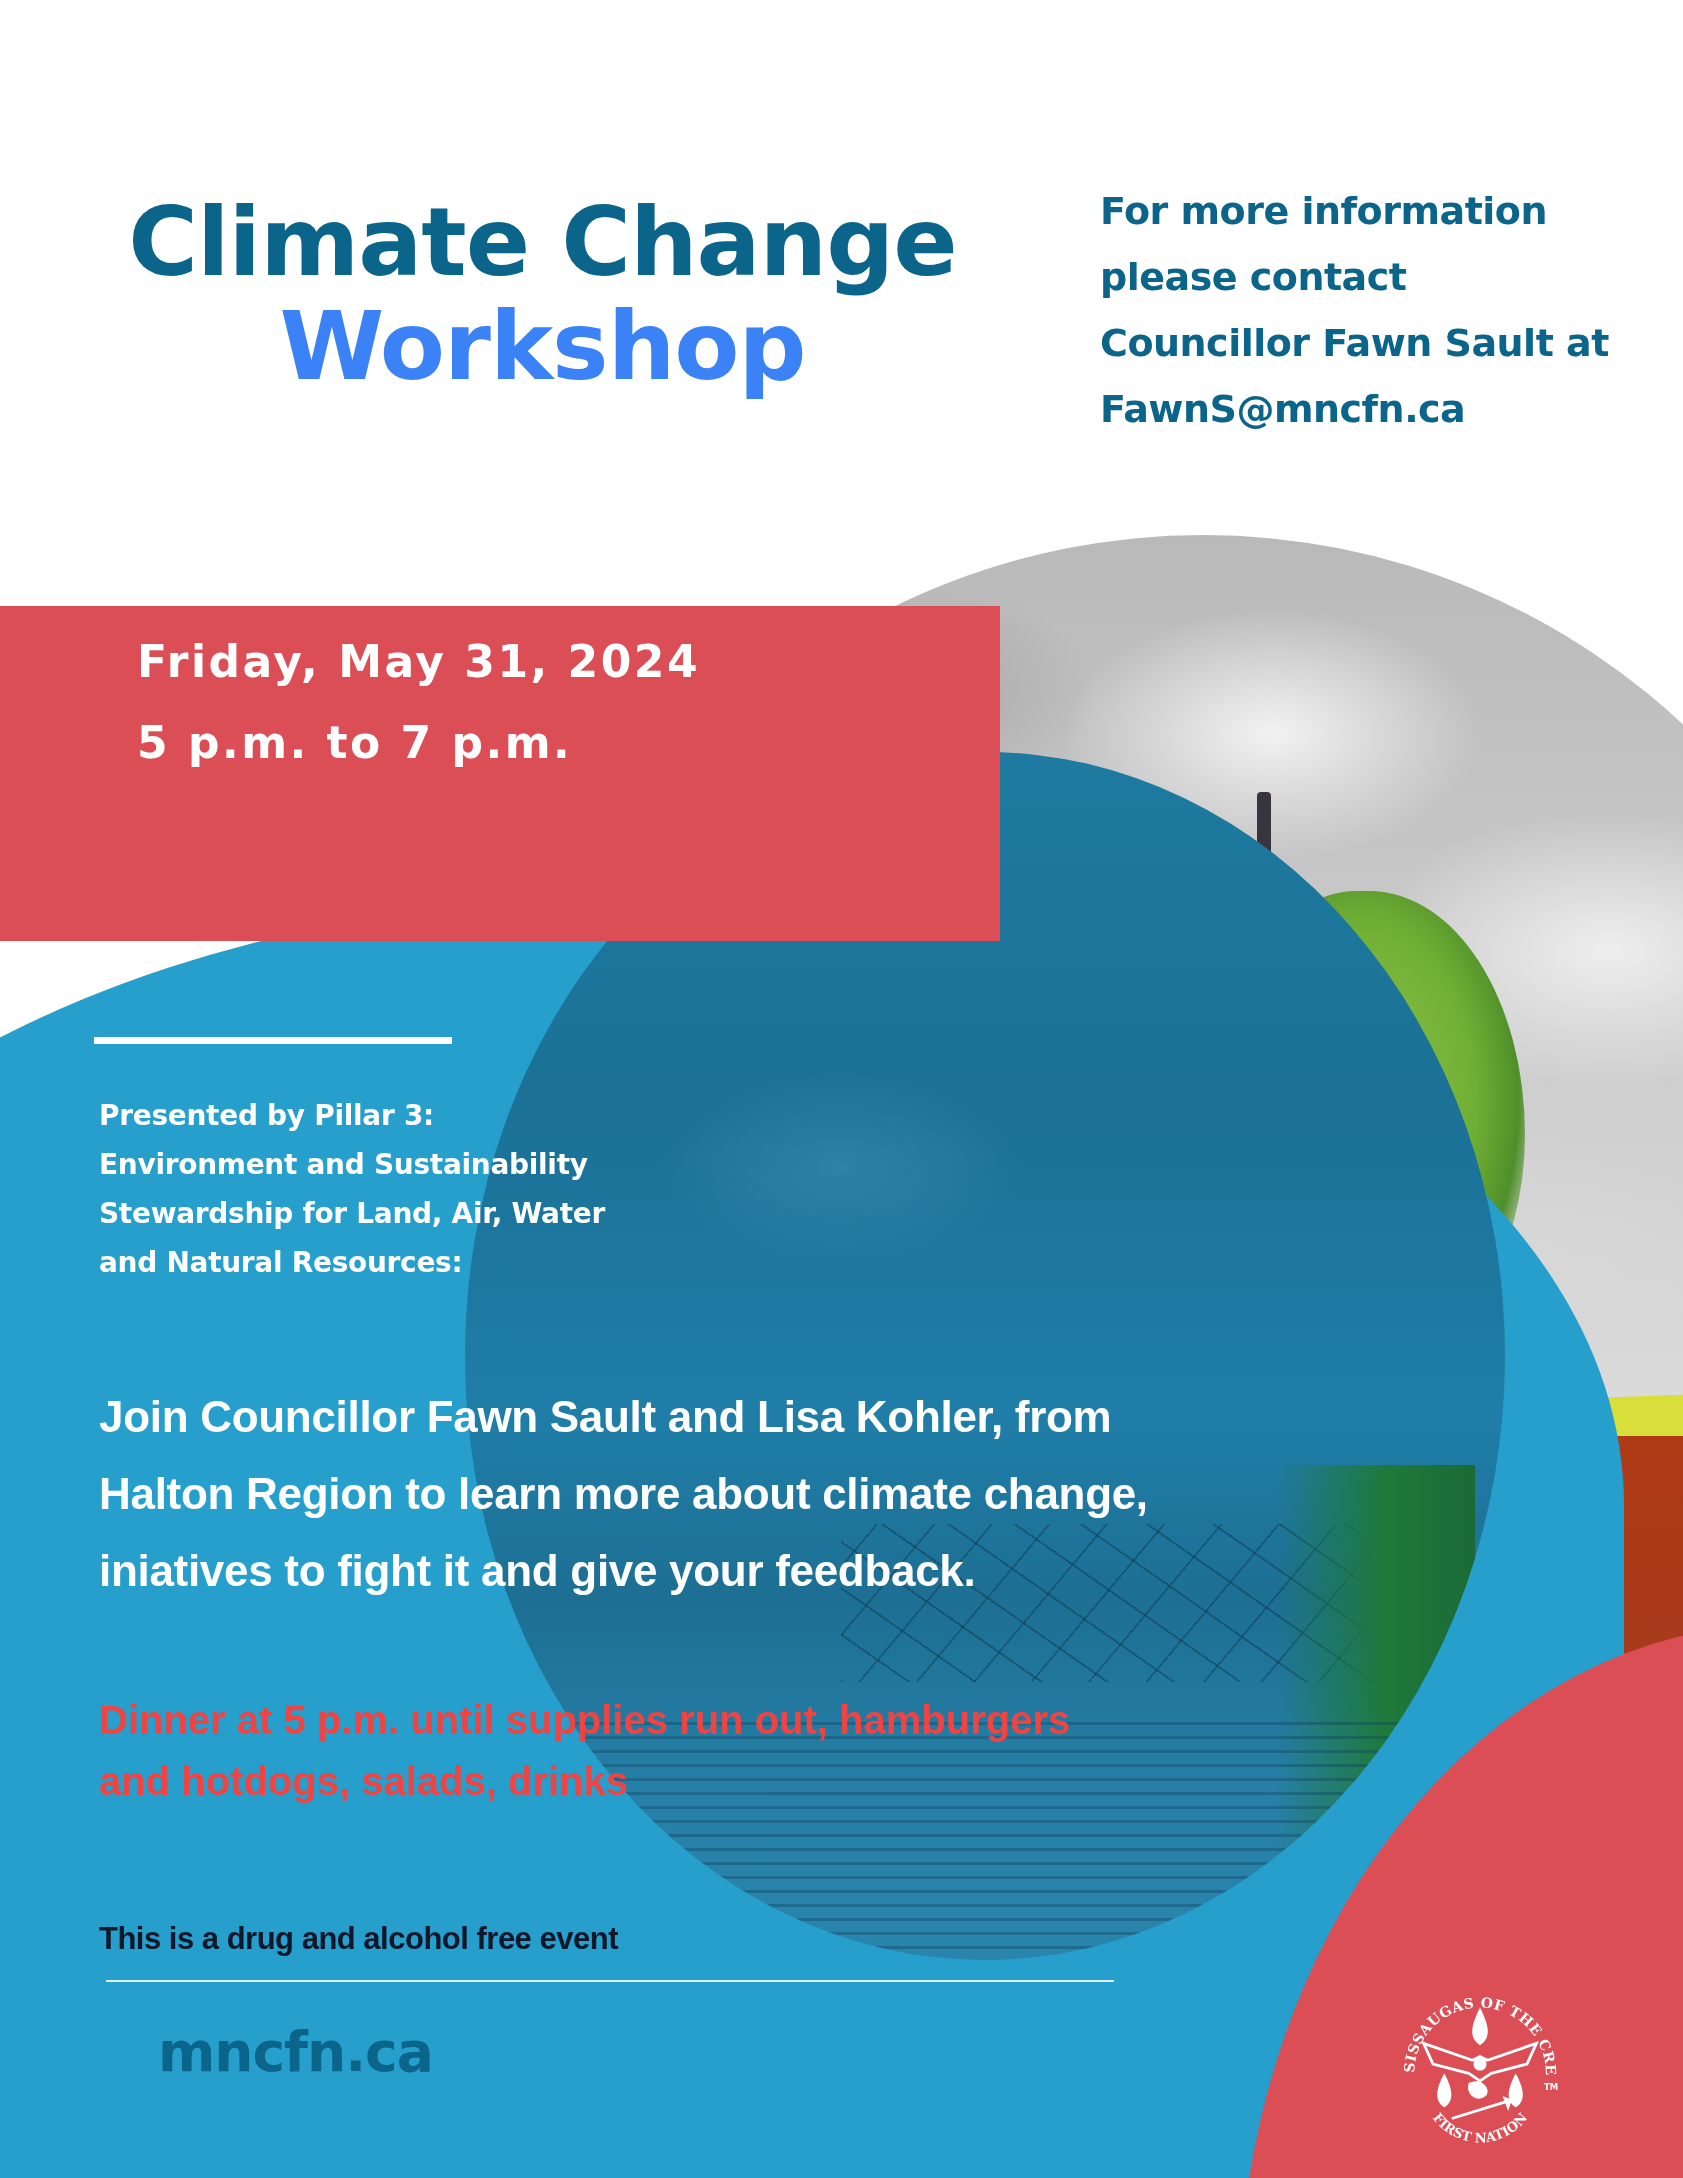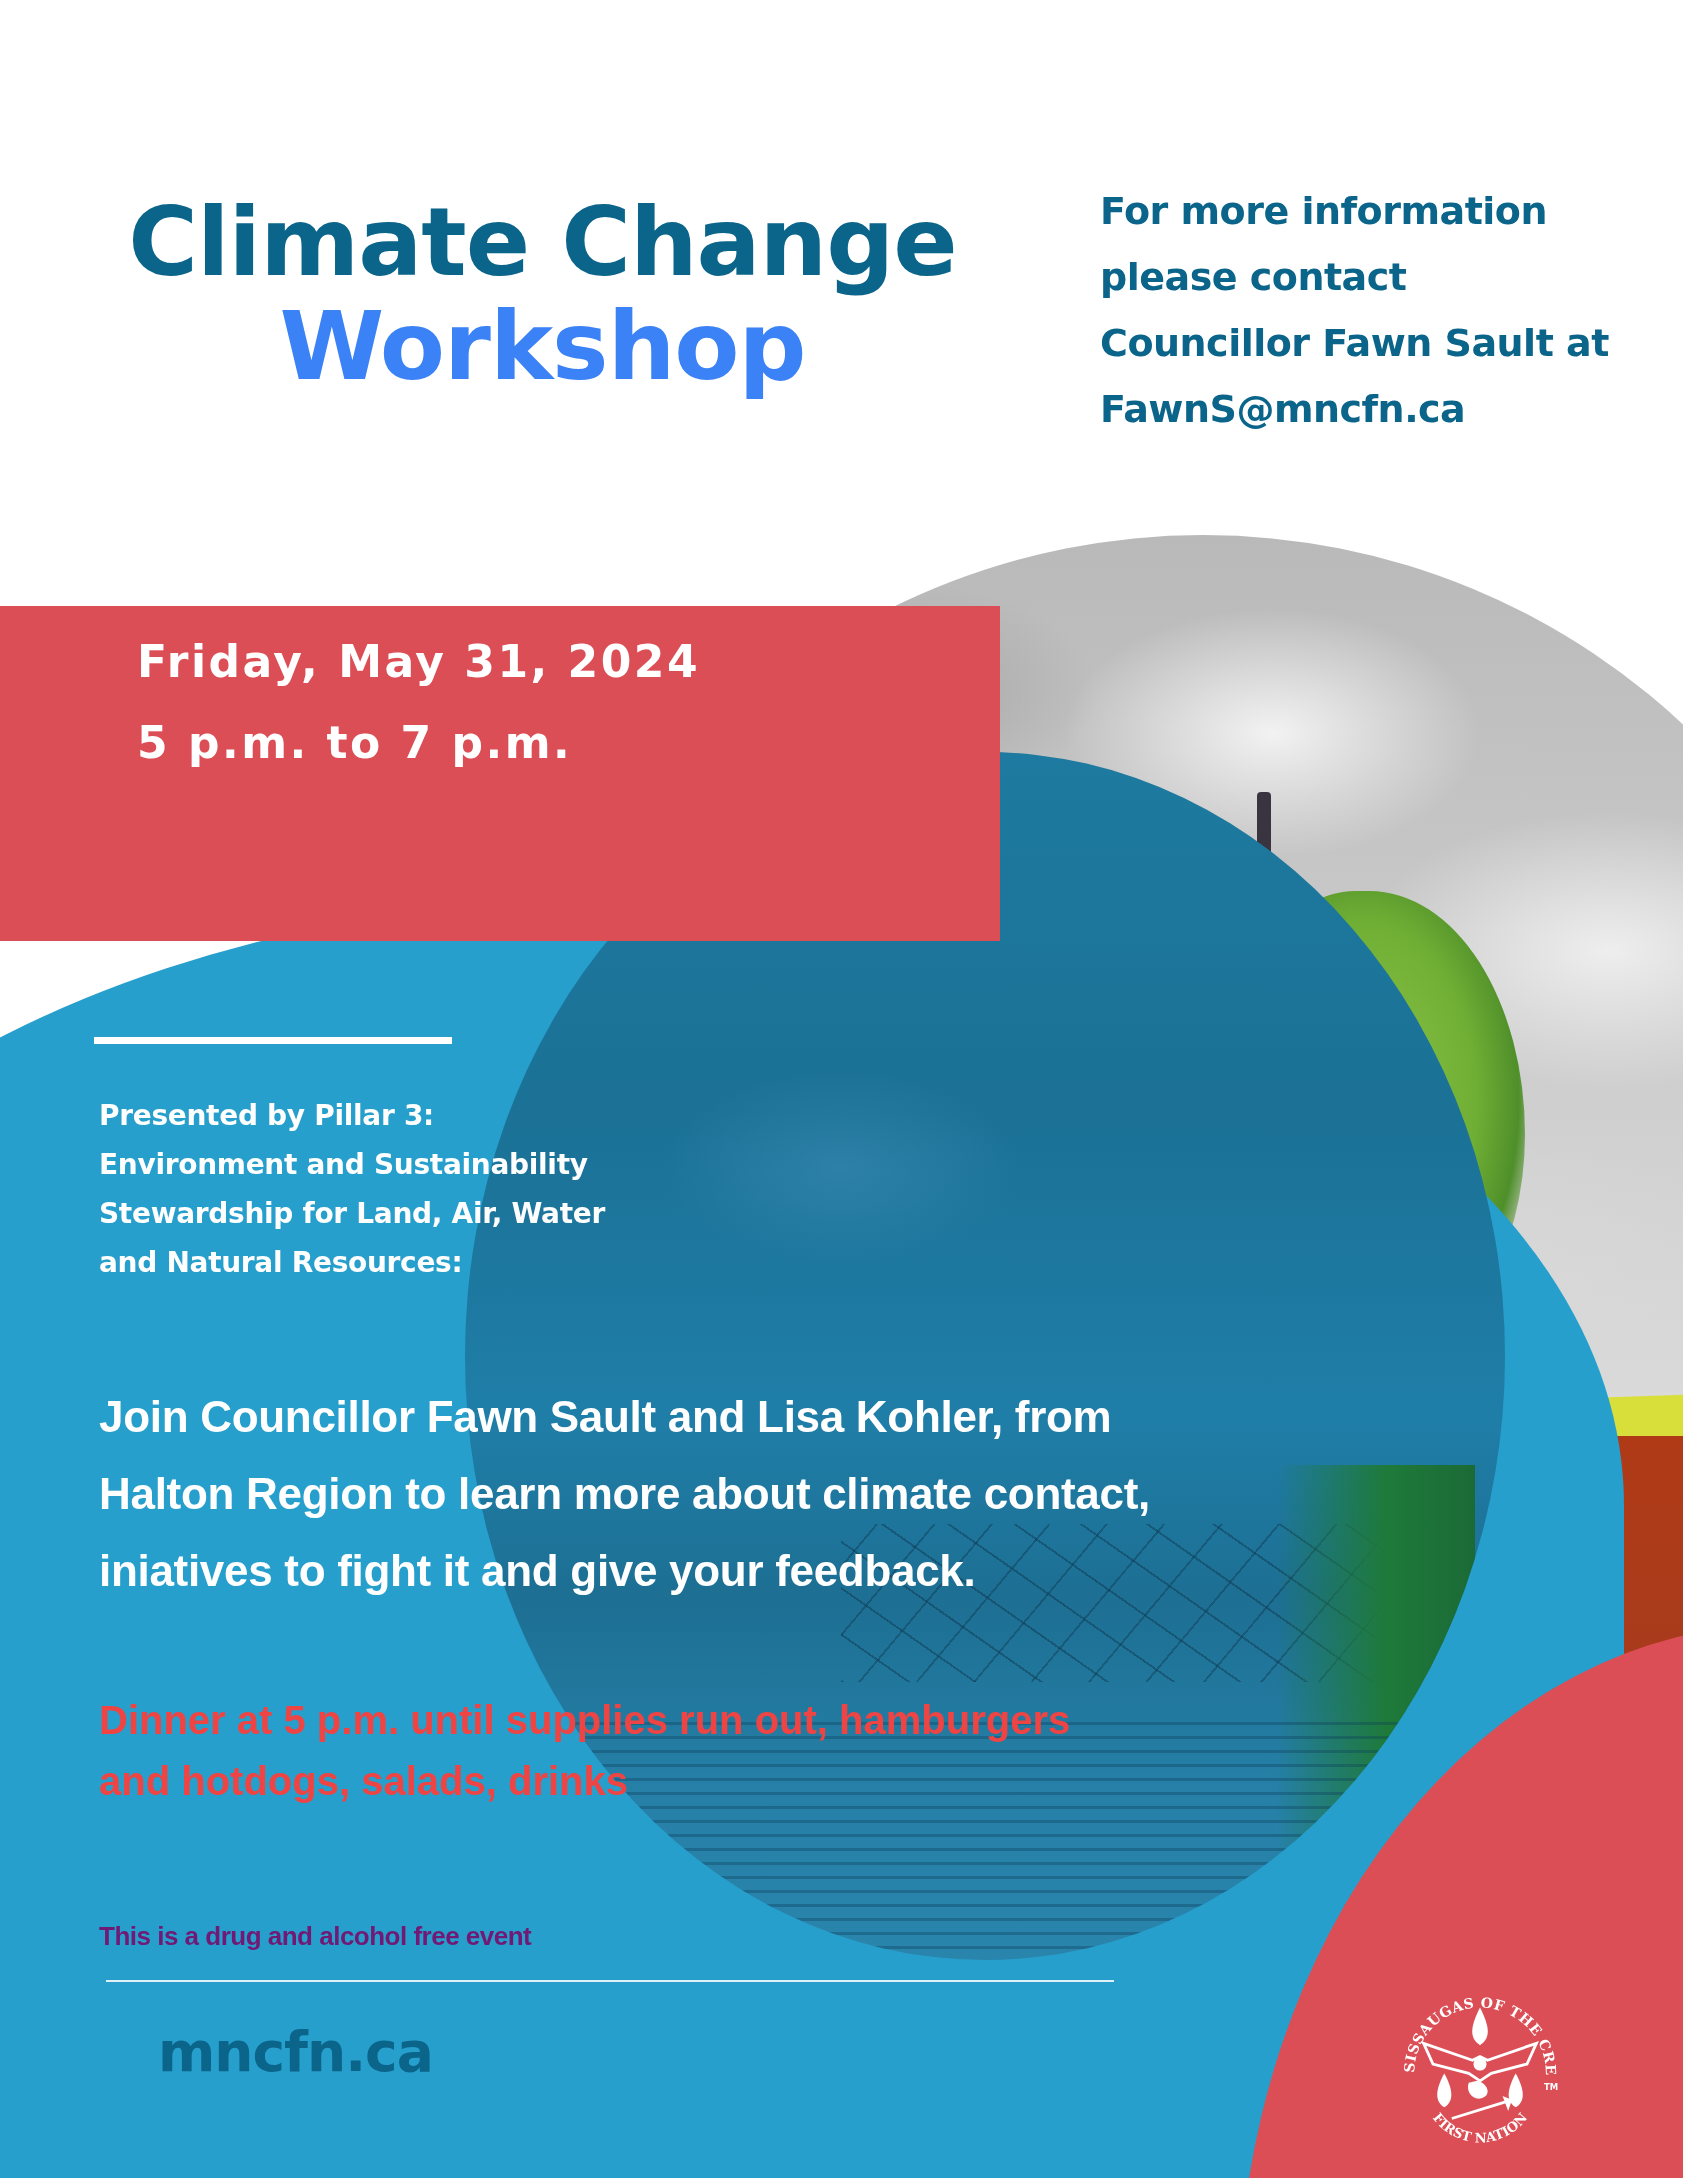--- a/index.html
+++ b/index.html
@@ -118,22 +118,22 @@
       font-size: 44px; line-height: 77px; letter-spacing: -0.3px;
     }
     .join div { white-space: nowrap; }
     .dinner {
       position: absolute; left: 99px; top: 1690px; width: 1139px;
       color: #ef4444; font-weight: bold; font-family: Liberation Sans, sans-serif;
       font-size: 40px; line-height: 61px;
     }
     .dinner div { white-space: nowrap; }
     .free {
-      position: absolute; left: 99px; top: 1921px; color: #701a75; font-weight: bold;
-      font-family: "Liberation Sans", sans-serif; font-size: 26px; white-space: nowrap;
+      position: absolute; left: 99px; top: 1921px; color: #0f172a; font-weight: bold;
+      font-family: "Liberation Sans", sans-serif; font-size: 31px; white-space: nowrap;
       letter-spacing: -0.5px;
     }
     .divider-long {
       position: absolute; left: 106px; top: 1980px; width: 1008px; height: 2px; background: #dff1f8;
     }
     .site {
       position: absolute; left: 158px; top: 2020px; color: #0b6489; font-weight: bold;
       font-family: "DejaVu Sans", sans-serif; font-size: 55px; letter-spacing: -1px;
     }
     .logo {
@@ -182,21 +182,21 @@
 
 <div class="presented">
   <div>Presented by Pillar 3:</div>
   <div>Environment and Sustainability</div>
   <div>Stewardship for Land, Air, Water</div>
   <div>and Natural Resources:</div>
 </div>
 
 <div class="join">
   <div>Join Councillor Fawn Sault and Lisa Kohler, from</div>
-  <div>Halton Region to learn more about climate contact,</div>
+  <div>Halton Region to learn more about climate change,</div>
   <div>iniatives to fight it and give your feedback.</div>
 </div>
 
 <div class="dinner">
   <div>Dinner at 5 p.m. until supplies run out, hamburgers</div>
   <div>and hotdogs, salads, drinks</div>
 </div>
 
 <div class="free">This is a drug and alcohol free event</div>
 

